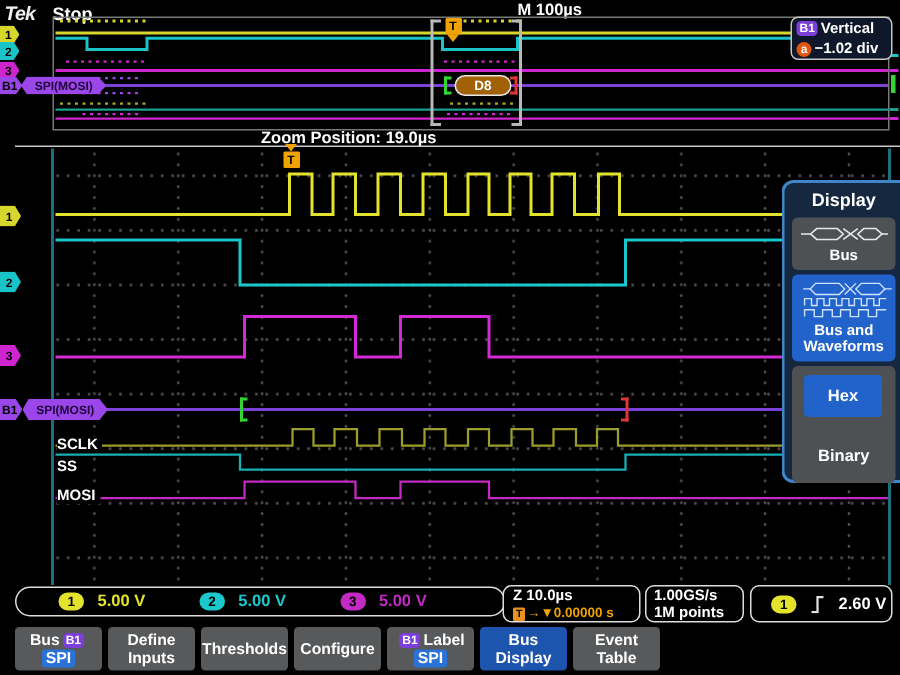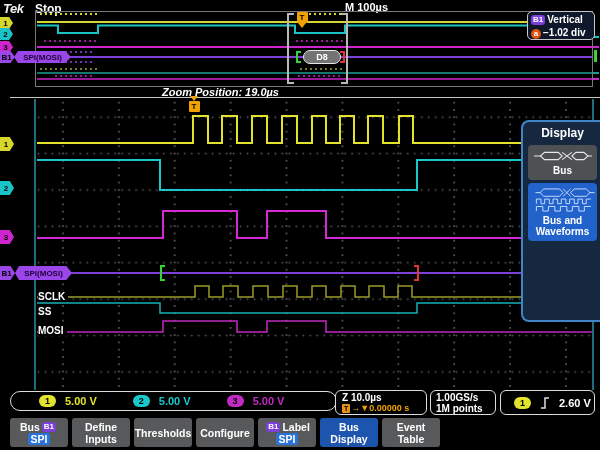--- a/index.html
+++ b/index.html
@@ -10,34 +10,34 @@
   #tek-logo{left:3px;top:1px;color:#f0f0f0;font-style:italic;font-weight:bold;font-size:13px;letter-spacing:-0.5px;}
   #acq-status{left:35px;top:2px;color:#fff;font-weight:bold;font-size:12px;}
   #timebase{left:345px;top:1px;color:#fff;font-weight:bold;font-size:11px;}
   
   #overview-window{left:35px;top:11px;width:558px;height:76px;border:1px solid #787878;box-sizing:border-box;}
   #vertical-badge{left:527px;top:11px;width:68px;height:29px;background:#0f172a;border:1px solid #c8c8c8;border-radius:5px;z-index:9;font-size:10px;font-weight:bold;color:#fff;padding:1px 0 0 3px;line-height:13px;box-sizing:border-box;white-space:nowrap;}
   .b1-badge{background:#7c3fd8;color:#fff;font-size:8px;font-weight:bold;border-radius:3px;padding:0 2px;margin:0 2px 0 0;display:inline-block;line-height:10px;vertical-align:1px;}
   .a-knob{display:inline-block;width:10px;height:10px;background:#e05510;color:#fff;border-radius:50%;font-size:8px;font-weight:bold;text-align:center;line-height:10px;margin-right:2px;vertical-align:0px;}
   
   #zoom-factor{left:38px;top:86px;color:#fff;font-weight:bold;font-size:11px;}
-  #zoom-position{left:162px;top:86px;color:#fff;font-weight:bold;font-size:11px;font-style:italic;}
+  #zoom-position{left:174px;top:86px;color:#fff;font-weight:bold;font-size:11px;}
   #separator{left:10px;top:97px;width:590px;height:1px;background:#c8c8c8;}
   
   #graticule{left:35px;top:99px;width:559px;height:291px;
     background-image:radial-gradient(circle,#4a4a4a 0.8px,transparent 1.2px),radial-gradient(circle,#4a4a4a 0.8px,transparent 1.2px);
     background-size:55.9px 7.28px,6.98px 36.4px;}
   #zoom-edge-left{left:34px;top:99px;width:2px;height:291px;background:#1d6f80;}
   #zoom-edge-right{left:592px;top:99px;width:2px;height:291px;background:#1d6f80;}
   #wave-svg{position:absolute;left:0;top:0;z-index:5;pointer-events:none;}
   .dig-label{position:absolute;z-index:6;color:#fff;font-size:10px;font-weight:bold;background:#000;padding-right:3px;line-height:11px;}
   
   .ch-marker{position:absolute;z-index:6;color:#000;font-size:8px;font-weight:bold;display:flex;align-items:center;justify-content:center;padding-right:2px;box-sizing:border-box;clip-path:polygon(0 0,70% 0,100% 50%,70% 100%,0 100%);}
   .bus-pill{position:absolute;z-index:6;background:#9a46e8;color:#20003a;font-size:8px;font-weight:bold;display:flex;align-items:center;justify-content:center;clip-path:polygon(0 50%,7% 0,90% 0,100% 50%,90% 100%,7% 100%);white-space:nowrap;}
-  .decode-box{position:absolute;z-index:7;background:#737373;border:1.5px solid;border-radius:7px;color:#fff;font-weight:bold;display:flex;align-items:center;justify-content:center;box-sizing:border-box;}
+  .decode-box{position:absolute;z-index:7;background:#a16207;border:1.5px solid;border-radius:7px;color:#fff;font-weight:bold;display:flex;align-items:center;justify-content:center;box-sizing:border-box;}
   .bracket{position:absolute;z-index:7;box-sizing:border-box;}
   .trig-flag{position:absolute;z-index:7;background:#f0a200;color:#000;font-size:8px;font-weight:bold;display:flex;align-items:center;justify-content:center;border-radius:1px;}
   .trig-tri{position:absolute;z-index:7;width:0;height:0;border-left:4px solid transparent;border-right:4px solid transparent;border-top:5px solid #f0a200;}
   .edge-tick{position:absolute;z-index:6;}
   
   #display-panel{left:521px;top:120px;width:79px;height:202px;background:#152840;border:2px solid #3f86c8;border-right:none;border-radius:8px 0 0 8px;z-index:20;box-sizing:border-box;padding:4px 3px 0 5px;}
   .panel-title{color:#fff;font-size:12px;font-weight:bold;text-align:center;margin-bottom:5px;}
   .panel-item{background:#4e5154;border-radius:4px;margin-bottom:3px;padding:5px 2px 4px;display:flex;flex-direction:column;align-items:center;gap:3px;}
   .panel-item.selected{background:#2263cb;align-items:flex-end;}
   .panel-item-label{color:#fff;font-size:10px;font-weight:bold;text-align:center;line-height:11px;}
@@ -128,20 +128,24 @@
     <div class="panel-item selected">
       <svg width="60" height="24" viewBox="0 0 64 26">
         <path d="M0 5 H5 M59 5 H64" stroke="#cfe2ff" stroke-width="1" fill="none"></path>
         <polygon points="5,5 9,1 26,1 30,5 26,9 9,9" stroke="#cfe2ff" stroke-width="1" fill="none"></polygon>
         <path d="M30 1 L38 9 M30 9 L38 1" stroke="#cfe2ff" stroke-width="1" fill="none"></path>
         <polygon points="38,5 42,1 55,1 59,5 55,9 42,9" stroke="#cfe2ff" stroke-width="1" fill="none"></polygon>
         <path d="M1 17 v-5 h5 v5 h4 v-5 h5 v5 h4 v-5 h5 v5 h4 v-5 h5 v5 h4 v-5 h5 v5 h4 v-5 h5 v5 h4 v-5 h5" stroke="#cfe2ff" stroke-width="1" fill="none"></path>
         <path d="M1 25 v-5 h7 v5 h6 v-5 h7 v5 h6 v-5 h7 v5 h6 v-5 h7 v5 h6 v-5 h7" stroke="#cfe2ff" stroke-width="1" fill="none"></path>
       </svg>
       <div class="panel-item-label">Bus and Waveforms</div>
+    </div>
+    <div id="format-section">
+      <div class="hex-btn">Hex</div>
+      <div class="binary-label">Binary</div>
     </div>
   </div>
 
   <div class="abs" id="ch-readouts">
       <div class="ch-read">
         <span class="ch-oval" style="background: rgb(227, 227, 46);">1</span>
         <span style="color: rgb(227, 227, 46);">5.00 V</span>
       </div>
       <div class="ch-read">
         <span class="ch-oval" style="background: rgb(26, 200, 204);">2</span>

